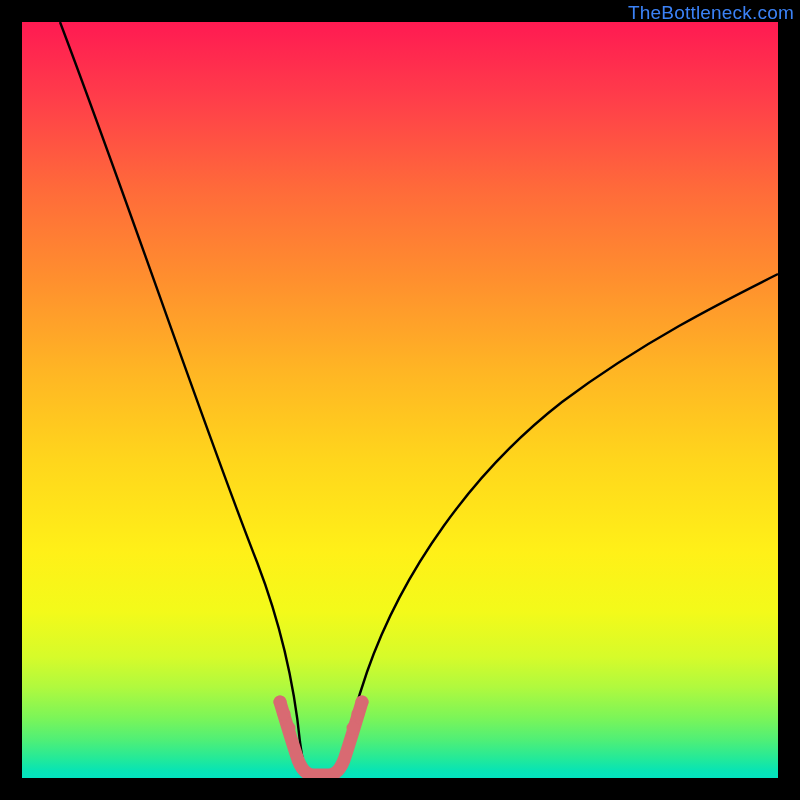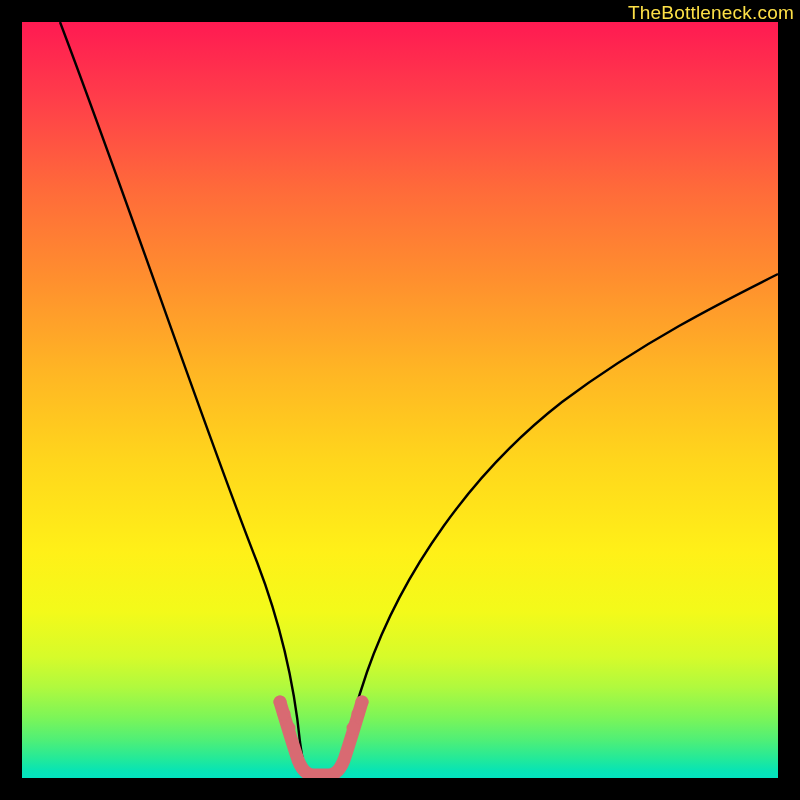--- a/index.html
+++ b/index.html
@@ -38,21 +38,21 @@
       #4fef77 95%,
       #22e99a 97.5%,
       #08e4b4 99%,
       #03e2c0 100%
     );
   }
   .watermark {
     position: absolute;
     top: 2px;
     right: 6px;
-    color: #fde047;
+    color: #3b82f6;
     font-size: 19px;
     letter-spacing: 0.2px;
     font-weight: 500;
   }
   svg.curves {
     position: absolute;
     inset: 0;
     width: 100%;
     height: 100%;
   }

